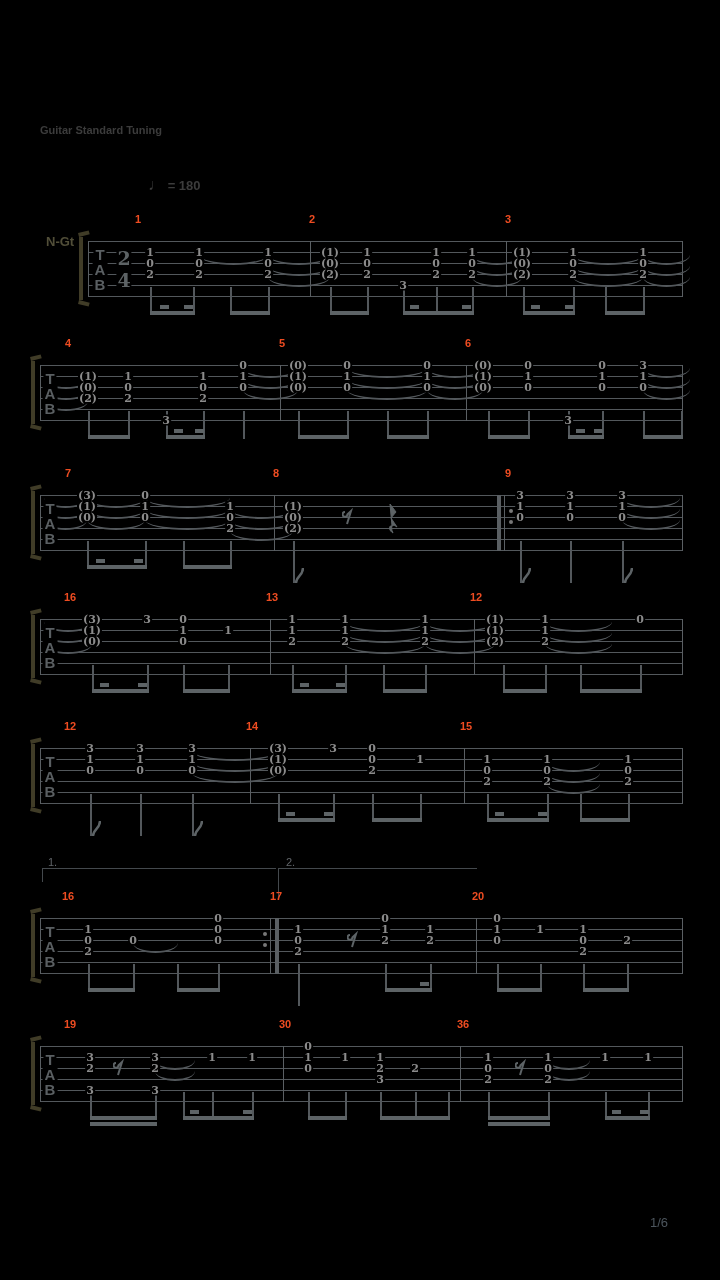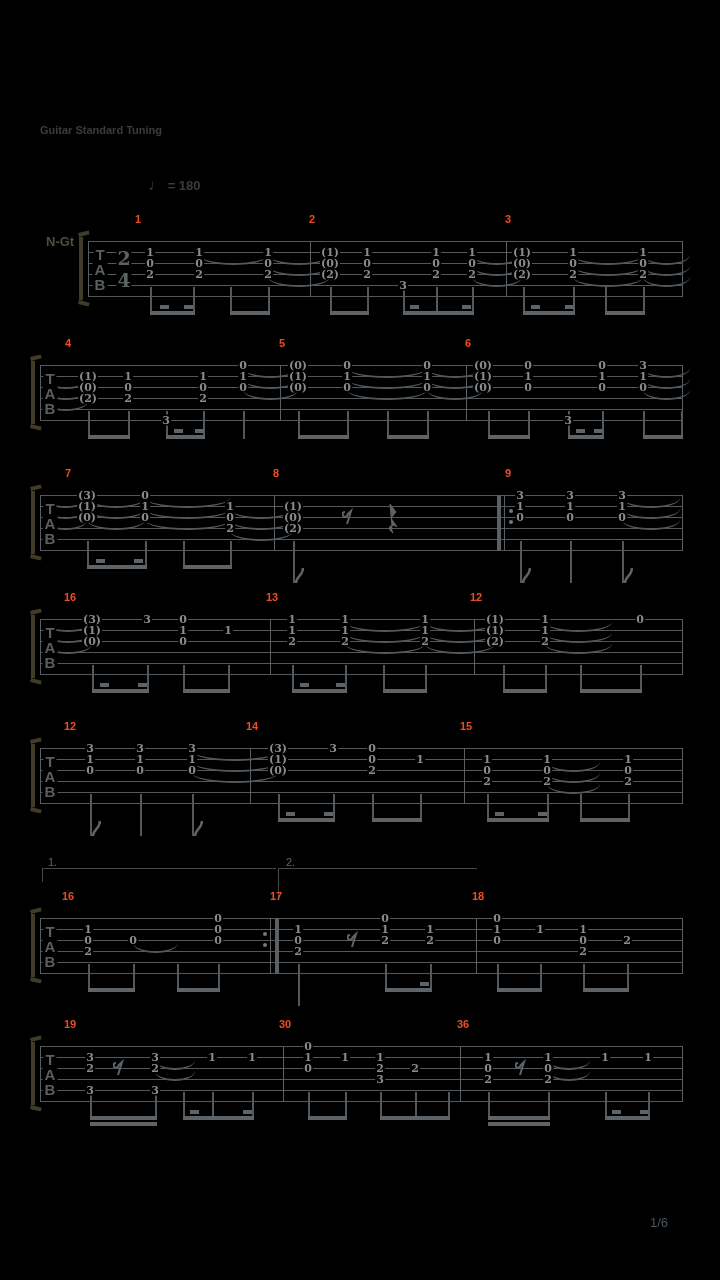--- a/index.html
+++ b/index.html
@@ -466,21 +466,21 @@
       <div class="abs staff-line" style="left: 40px; top: 951px; width: 643px; background: rgb(83, 88, 92);"></div>
       <div class="abs staff-line" style="left: 40px; top: 962px; width: 643px; background: rgb(83, 88, 92);"></div>
       <div class="abs staff-line" style="left: 40px; top: 973px; width: 643px; background: rgb(83, 88, 92);"></div>
       <div class="abs bracket" style="left: 31px; top: 914px; height: 63px; background: rgb(64, 60, 39);"></div>
       <div class="abs barline" style="left: 40px; top: 918px; height: 56px; background: rgb(90, 95, 99);"></div>
       <div class="abs clef" style="left: 50px; top: 931px; color: rgb(90, 95, 98); background: rgb(0, 0, 0); padding: 0px 2px;">T</div>
       <div class="abs clef" style="left: 50px; top: 946px; color: rgb(90, 95, 98); background: rgb(0, 0, 0); padding: 0px 2px;">A</div>
       <div class="abs clef" style="left: 50px; top: 961px; color: rgb(90, 95, 98); background: rgb(0, 0, 0); padding: 0px 2px;">B</div>
       <div class="abs mnum" style="left: 68px; top: 896px; color: rgb(238, 76, 33);">16</div>
       <div class="abs mnum" style="left: 276px; top: 896px; color: rgb(238, 76, 33);">17</div>
-      <div class="abs mnum" style="left: 478px; top: 896px; color: rgb(238, 76, 33);">18</div>
+      <div class="abs mnum" style="left: 478px; top: 896px; color: rgb(238, 76, 33);">20</div>
       <div class="abs barline" style="left: 476px; top: 918px; height: 56px; background: rgb(90, 95, 99);"></div>
       <div class="abs barline" style="left: 682px; top: 918px; height: 56px; background: rgb(90, 95, 99);"></div>
       <div class="abs thickbar" style="left: 275px; top: 918px; height: 56px; background: rgb(90, 95, 99);"></div>
       <div class="abs barline" style="left: 270px; top: 918px; height: 56px; background: rgb(90, 95, 99);"></div>
       <div class="abs rdot" style="left: 263px; top: 932px; background: rgb(119, 119, 119);"></div>
       <div class="abs rdot" style="left: 263px; top: 943px; background: rgb(119, 119, 119);"></div>
       <div class="abs tie" style="left: 133px; top: 943px; width: 45px; border-bottom-color: rgb(83, 88, 92);"></div>
       <div class="abs stem" style="left: 88px; top: 964px; height: 28px; background: rgb(83, 88, 92);"></div>
       <div class="abs stem" style="left: 133px; top: 964px; height: 28px; background: rgb(83, 88, 92);"></div>
       <div class="abs stem" style="left: 177px; top: 964px; height: 28px; background: rgb(83, 88, 92);"></div>

